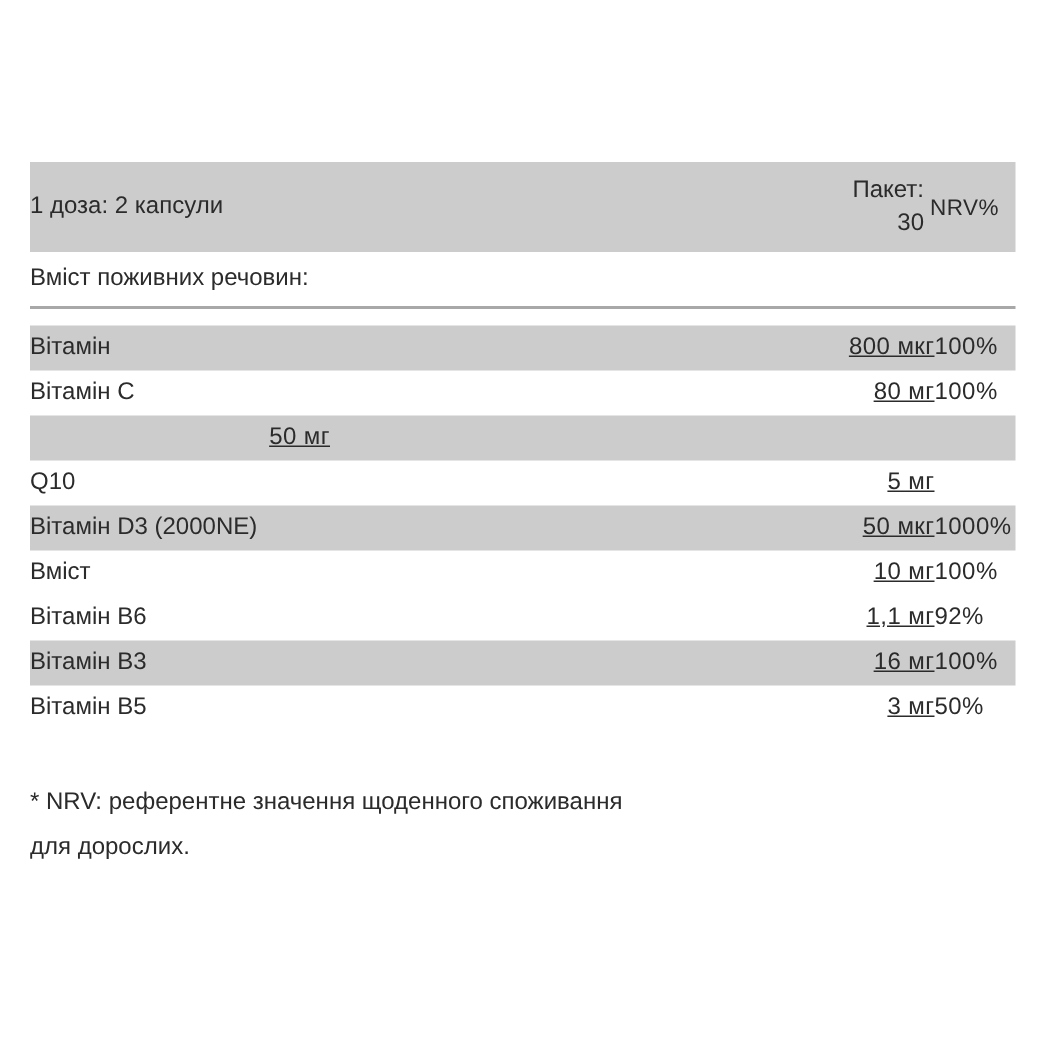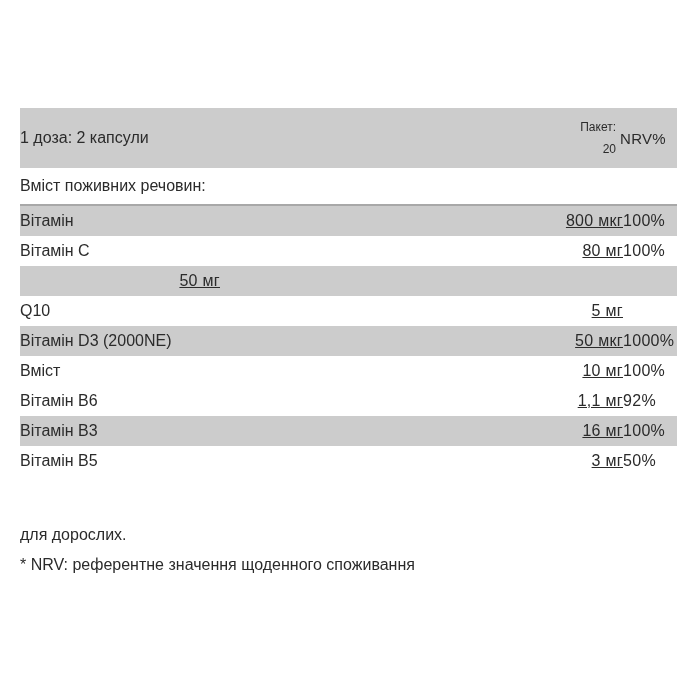--- a/index.html
+++ b/index.html
@@ -29,21 +29,21 @@
       position: relative;
     }
     .header .dose {
       font-size: 16px;
       padding-left: 0;
       flex: 1;
       position: relative;
       top: 0px;
     }
     .header .pack {
-      font-size: 12px;
+      font-size: 16px;
       text-align: right;
       width: 100px;
       line-height: 22px;
       margin-right: 4px;
     }
     .header .nrv-head {
       font-size: 15px;
       width: 57px;
       text-align: left;
       letter-spacing: 0.3px;
@@ -52,20 +52,21 @@
       height: 36px;
       line-height: 36px;
       font-size: 16px;
     }
     .divider {
       height: 2px;
       background: #a8a8a8;
       margin-top: 0px;
     }
     .rows {
+      margin-top: 11px;
     }
     .row {
       height: 30px;
       display: flex;
       align-items: center;
       font-size: 16px;
     }
     .row.shaded {
       background: #cccccc;
     }
@@ -92,21 +93,21 @@
     }
   </style>
 </head>
 <body>
 
 <div class="panel">
   <div class="header">
     <div class="dose">1 доза: 2 капсули</div>
     <div class="pack">
       <div>Пакет:</div>
-      <div>20</div>
+      <div>30</div>
     </div>
     <div class="nrv-head">NRV%</div>
   </div>
 
   <div class="subtitle">Вміст поживних речовин:</div>
   <div class="divider"></div>
 
   <div class="rows">
     <div class="row shaded">
       <span class="name">Вітамін</span>
@@ -149,15 +150,15 @@
     </div>
     <div class="row">
       <span class="name">Вітамін B5</span>
       <span class="amount">3 мг</span>
       <span class="nrv">50%</span>
     </div>
   </div>
 </div>
 
 <div class="footnote">
+  <div>* NRV: референтне значення щоденного споживання</div>
   <div>для дорослих.</div>
-  <div>* NRV: референтне значення щоденного споживання</div>
 </div>
 
 </body></html>

